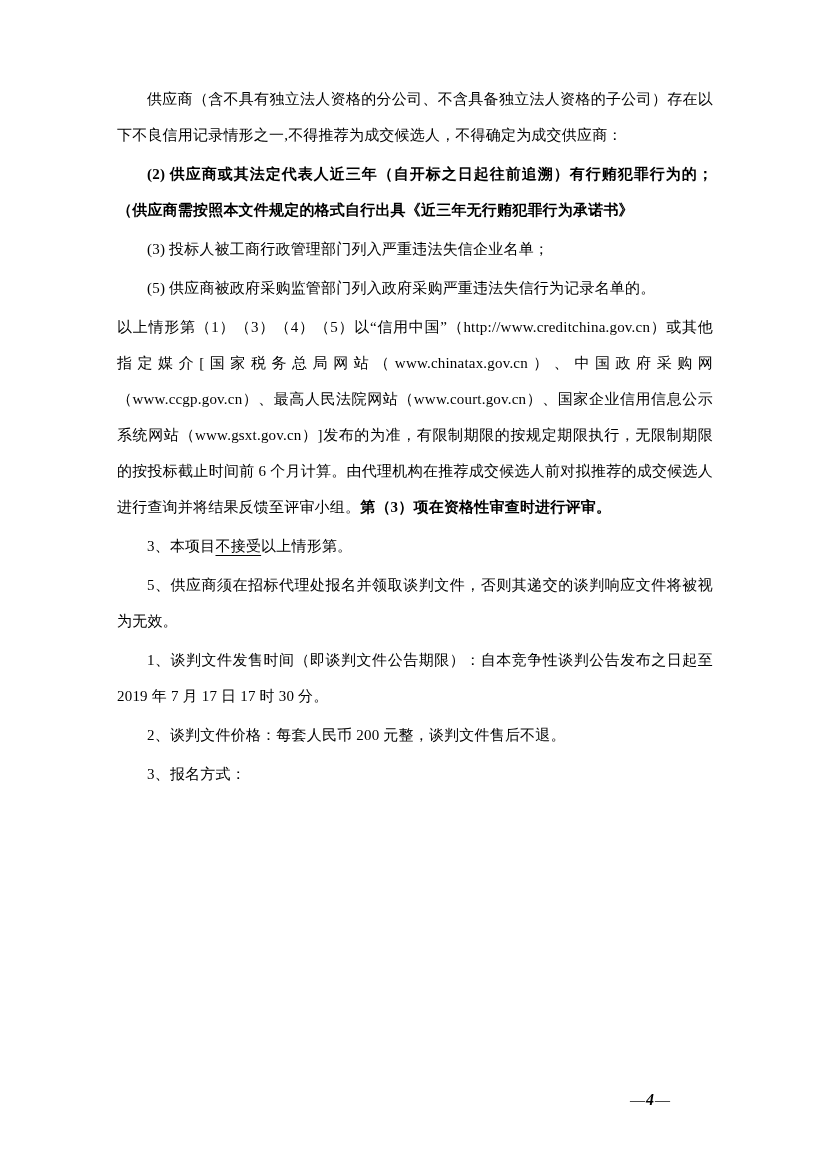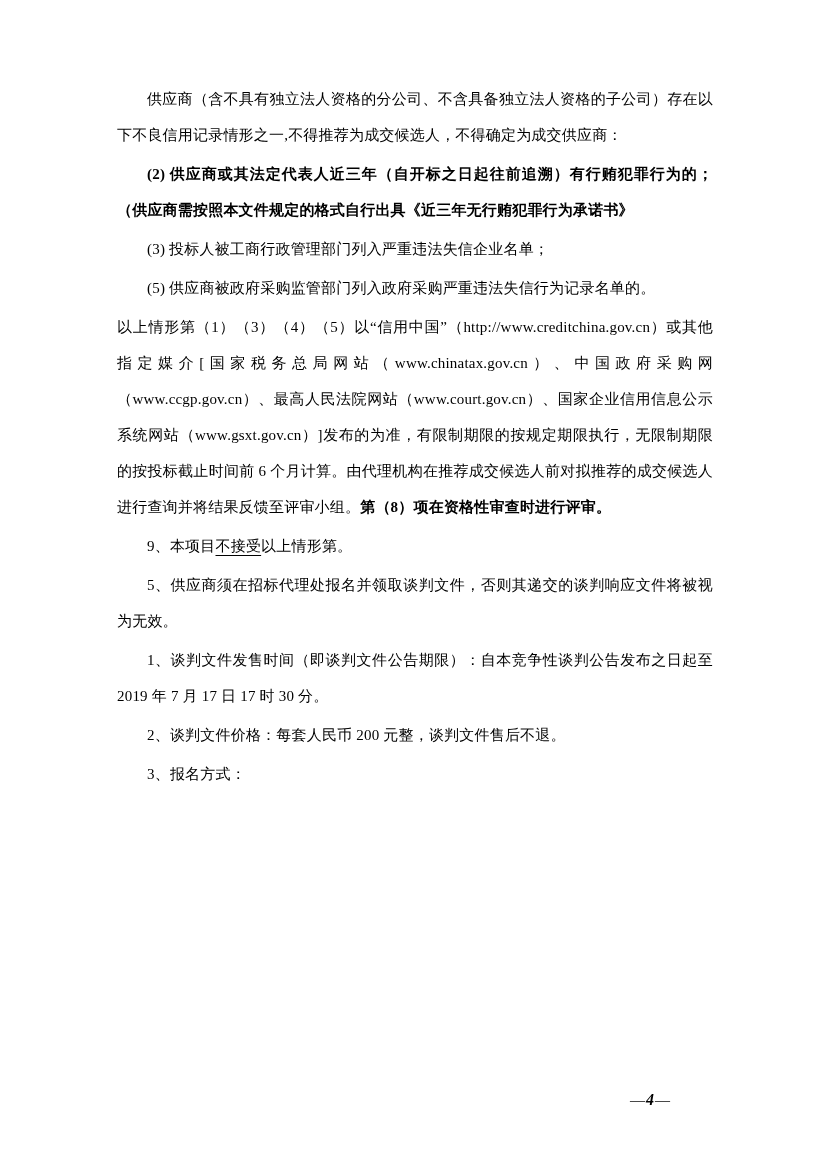--- a/index.html
+++ b/index.html
@@ -72,23 +72,23 @@
     <p class="para indent">供应商（含不具有独立法人资格的分公司、不含具备独立法人资格的子公司）存在以下不良信用记录情形之一,不得推荐为成交候选人，不得确定为成交供应商：</p>
 
 
     <p class="para indent b">(2) 供应商或其法定代表人近三年（自开标之日起往前追溯）有行贿犯罪行为的；（供应商需按照本文件规定的格式自行出具《近三年无行贿犯罪行为承诺书》</p>
 
     <p class="para indent">(3) 投标人被工商行政管理部门列入严重违法失信企业名单；</p>
 
 
     <p class="para indent">(5) 供应商被政府采购监管部门列入政府采购严重违法失信行为记录名单的。</p>
 
-    <p class="para"><span>以上情形第（1）（3）（4）（5）以“信用中国”（http://www.creditchina.gov.cn）或其他指定媒介[国家税务总局网站（www.chinatax.gov.cn）、中国政府采购网（www.ccgp.gov.cn）、最高人民法院网站（www.court.gov.cn）、国家企业信用信息公示系统网站（www.gsxt.gov.cn）]发布的为准，有限制期限的按规定期限执行，无限制期限的按投标截止时间前 6 个月计算。由代理机构在推荐成交候选人前对拟推荐的成交候选人进行查询并将结果反馈至评审小组。</span><span class="b">第（8）项在资格性审查时进行评审。</span></p>
+    <p class="para"><span>以上情形第（1）（3）（4）（5）以“信用中国”（http://www.creditchina.gov.cn）或其他指定媒介[国家税务总局网站（www.chinatax.gov.cn）、中国政府采购网（www.ccgp.gov.cn）、最高人民法院网站（www.court.gov.cn）、国家企业信用信息公示系统网站（www.gsxt.gov.cn）]发布的为准，有限制期限的按规定期限执行，无限制期限的按投标截止时间前 6 个月计算。由代理机构在推荐成交候选人前对拟推荐的成交候选人进行查询并将结果反馈至评审小组。</span><span class="b">第（3）项在资格性审查时进行评审。</span></p>
 
-    <p class="para indent"><span>9、本项目</span><span class="u">不接受</span><span>以上情形第。</span></p>
+    <p class="para indent"><span>3、本项目</span><span class="u">不接受</span><span>以上情形第。</span></p>
 
     <p class="para indent">5、供应商须在招标代理处报名并领取谈判文件，否则其递交的谈判响应文件将被视为无效。</p>
 
 
     <p class="para indent">1、谈判文件发售时间（即谈判文件公告期限）：自本竞争性谈判公告发布之日起至 2019 年 7 月 17 日 17 时 30 分。</p>
 
     <p class="para indent">2、谈判文件价格：每套人民币 200 元整，谈判文件售后不退。</p>
 
     <p class="para indent">3、报名方式：</p>
 

